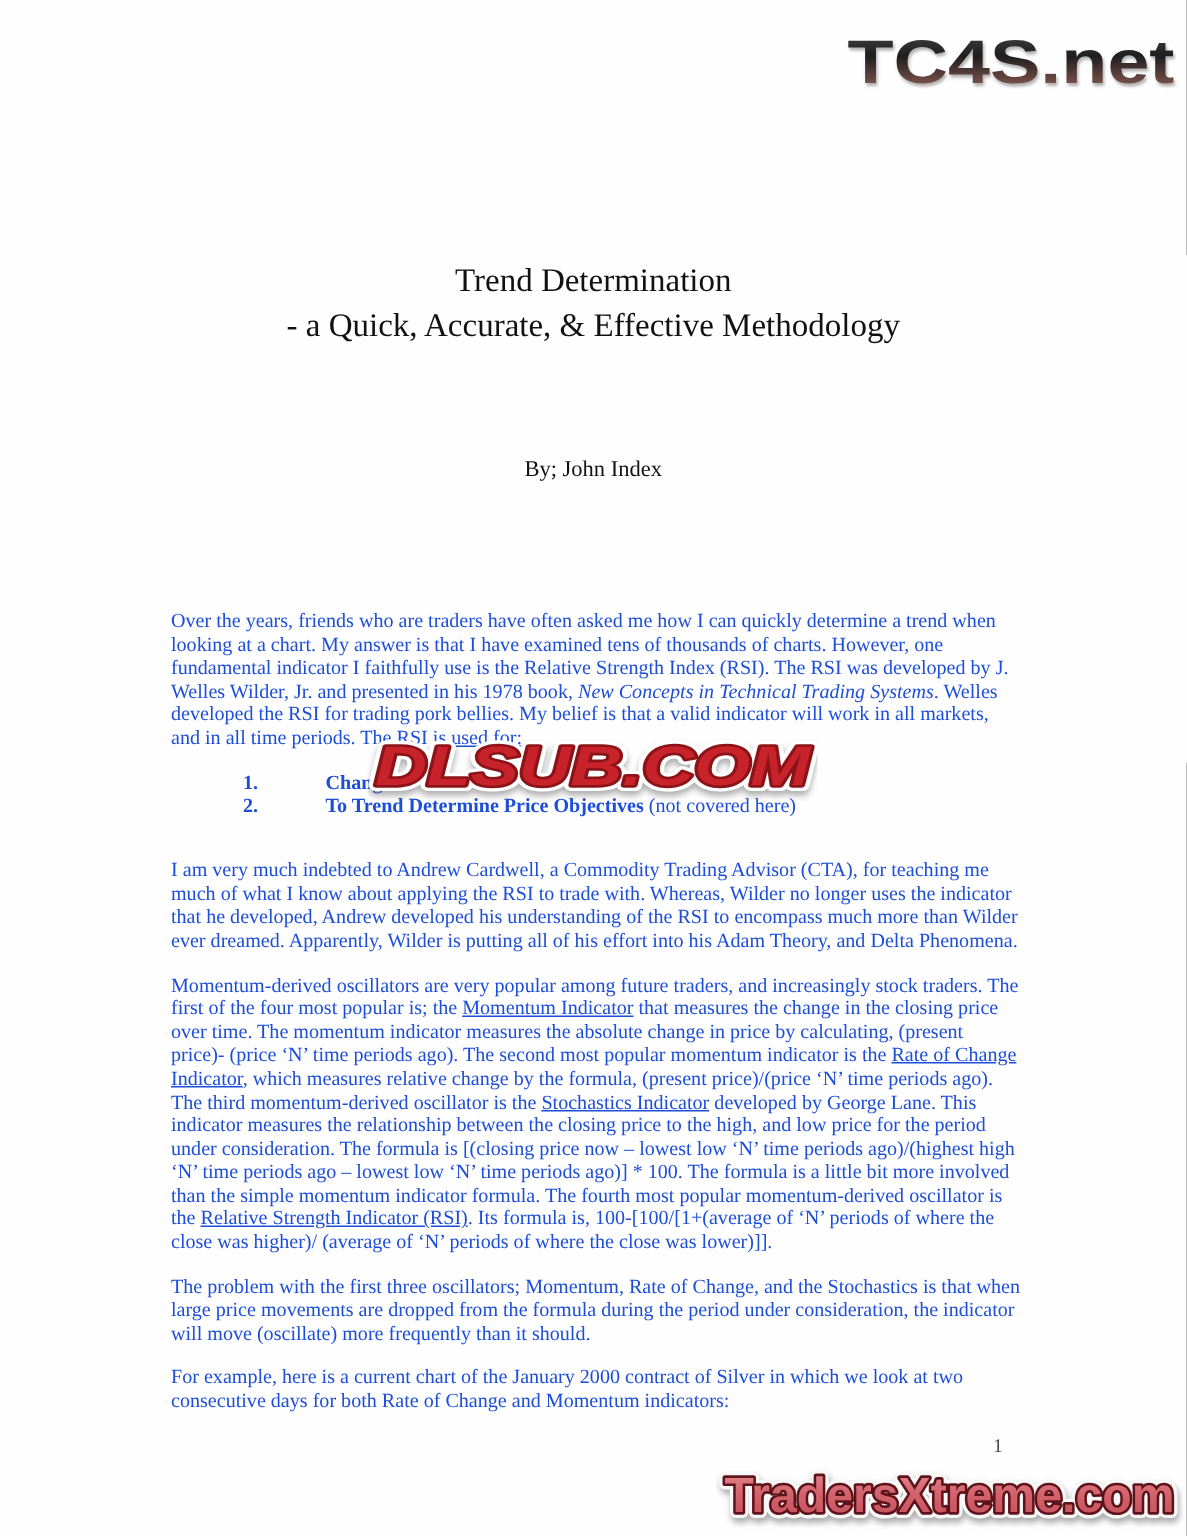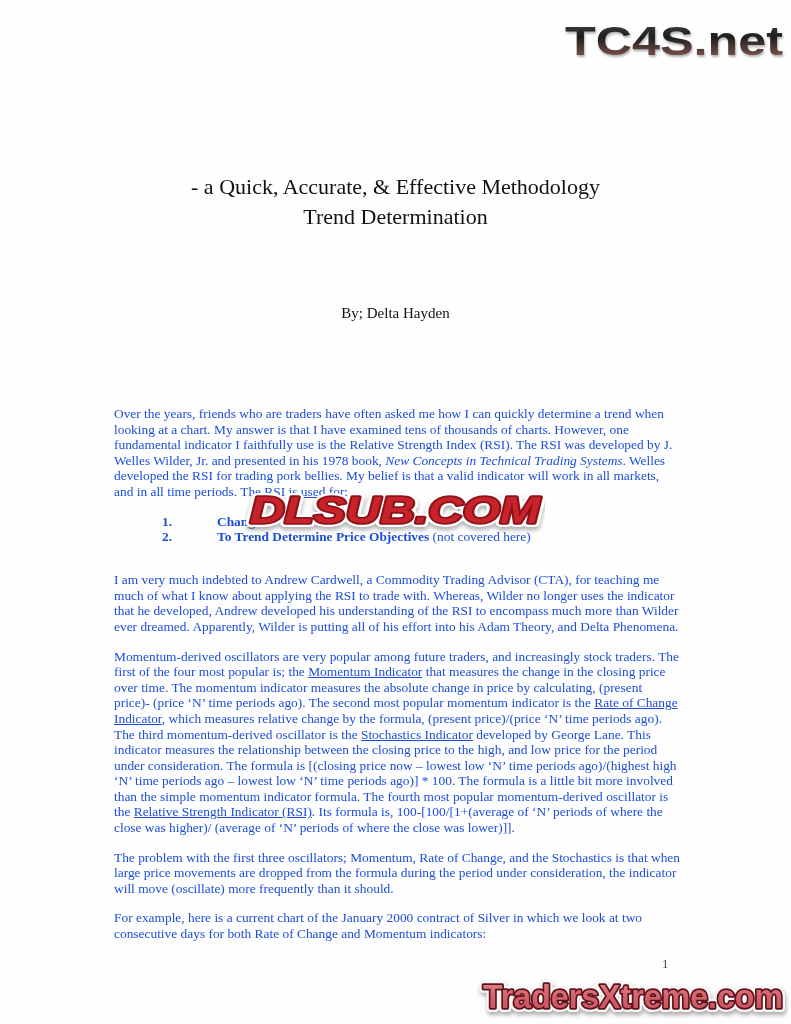--- a/index.html
+++ b/index.html
@@ -60,25 +60,25 @@
           <stop offset="1" stop-color="#a07d74"></stop>
         </linearGradient>
       </defs>
       <g style="filter:drop-shadow(1px 2px 1px rgba(0,0,0,0.30))">
         <text x="116" y="41" text-anchor="middle" font-size="41" textLength="218" lengthAdjust="spacingAndGlyphs" fill="url(#tcgrad)">TC4S.net</text>
       </g>
     </svg>
   </div>
 
   <div class="title">
+    <div>Trend Determination</div>
     <div>- a Quick, Accurate, &amp; Effective Methodology</div>
-    <div>Trend Determination</div>
   </div>
 
-  <div class="byline">By; Delta Hayden</div>
+  <div class="byline">By; John Index</div>
 
   <div class="body-flow" id="body-flow">
       <p class="para"><span>Over the years, friends who are traders have often asked me how I can quickly determine a trend when looking at a chart. My answer is that I have examined tens of thousands of charts. However, one fundamental indicator I faithfully use is the Relative Strength Index (RSI). The RSI was developed by J. Welles Wilder, Jr. and presented in his 1978 book, </span><span class="i">New Concepts in Technical Trading Systems</span><span>. Welles developed the RSI for trading pork bellies. My belief is that a valid indicator will work in all markets, and in all time periods.  The RSI </span><span class="u">is used for:</span></p>
       <div class="list">
         <div class="li">
           <span class="num">1.</span>
           <span class="txt"><span class="b">Change A</span></span>
         </div>
         <div class="li">
           <span class="num">2.</span>

